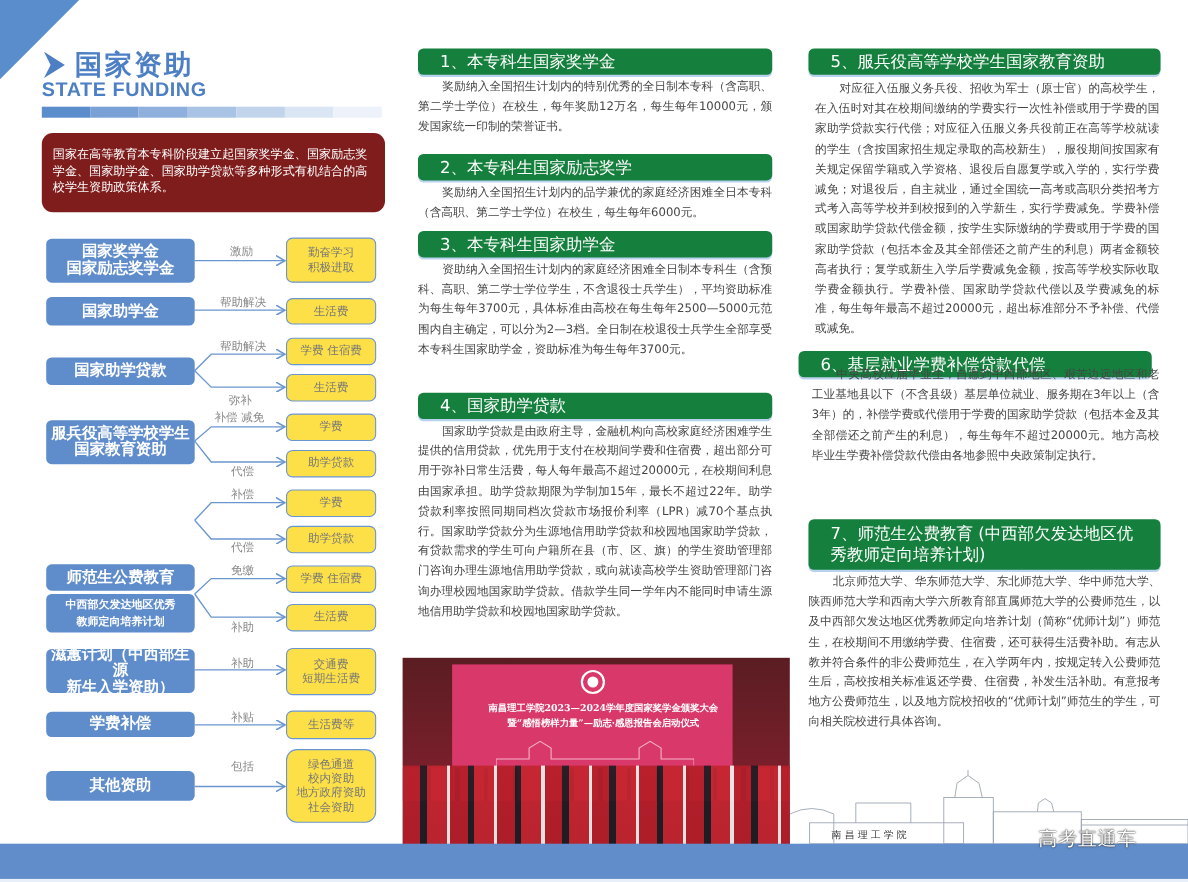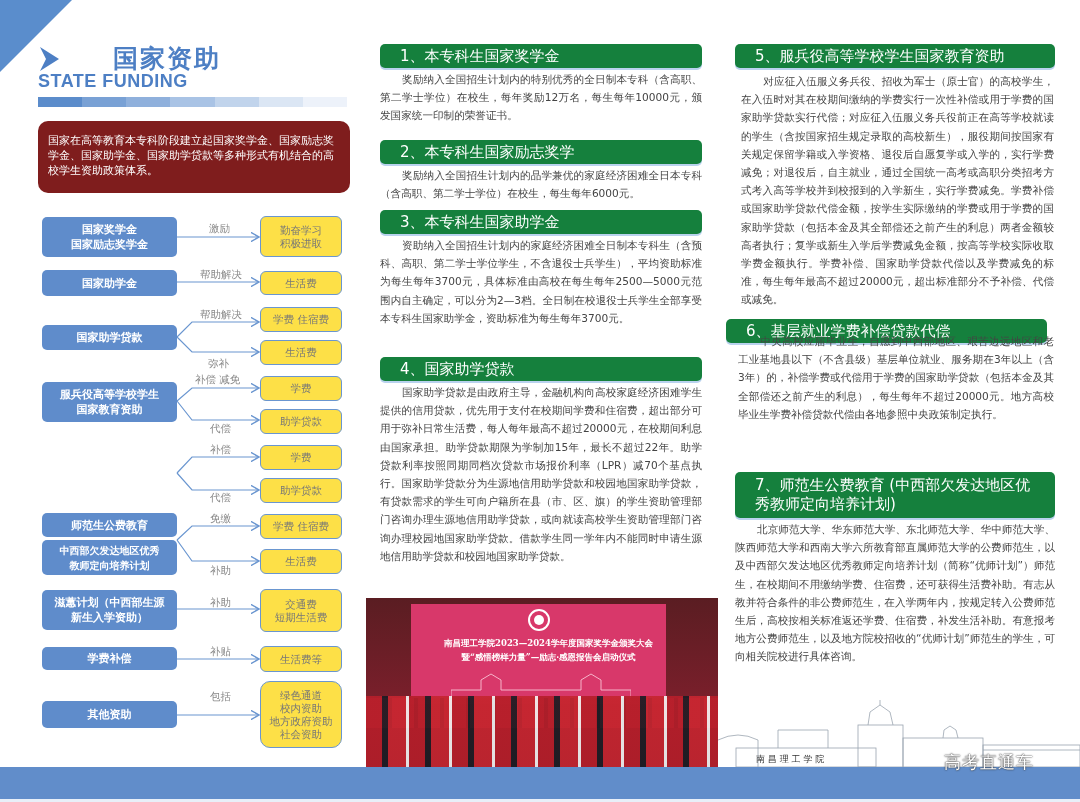--- a/index.html
+++ b/index.html
@@ -4,34 +4,34 @@
 <style>
   * { box-sizing: border-box; margin: 0; padding: 0; }
   html, body { width: 1080px; height: 802px; overflow: hidden; background: #ffffff; }
   body { position: relative; font-family: "DejaVu Sans", "Liberation Sans", sans-serif; color: #444; }
 
   .corner-tri { position: absolute; left: 0; top: 0; width: 0; height: 0;
     border-top: 72px solid #5a8dcc; border-right: 72px solid transparent; }
 
   .title-row { position: absolute; left: 38px; top: 42px; display: flex; align-items: center; gap: 8px; }
   .chevron { width: 22px; height: 26px; }
-  .page-title { font-size: 25px; font-weight: bold; color: #4d7fc4; letter-spacing: 2px; margin-left: 45px; }
+  .page-title { font-size: 25px; font-weight: bold; color: #4d7fc4; letter-spacing: 2px; }
   .page-subtitle { position: absolute; left: 38px; top: 71px; font-family: "Liberation Sans", sans-serif;
     font-size: 18px; font-weight: bold; color: #4d7fc4; letter-spacing: 0.5px; }
 
   .grad-bar { position: absolute; left: 38px; top: 97px; width: 309px; height: 10px; display: flex; }
   .grad-bar span { flex: 1; height: 100%; }
 
   .intro-box { position: absolute; left: 38px; top: 121px; width: 312px; height: 72px;
     background: #7f1d1d; border-radius: 10px; padding: 12px 10px; color: #fff; font-size: 11px; line-height: 15px; }
 
   
   .flow { position: absolute; left: 0; top: 0; width: 360px; height: 802px; }
   .src { position: absolute; left: 42px; width: 135px; background: #5f8ccb; color: #fff; border-radius: 5px;
-    font-family: "DejaVu Serif", serif; font-size: 11px; line-height: 15px; display: flex; align-items: center;
+    font-family: "DejaVu Serif", serif; font-size: 14px; line-height: 15px; display: flex; align-items: center;
     justify-content: center; text-align: center; font-weight: bold; }
   .dst { position: absolute; left: 260px; width: 82px; border: 1.5px solid #6a96d0; border-radius: 6px;
     background: #fde047; color: #777; font-family: "DejaVu Serif", serif; font-size: 10.5px; line-height: 13px;
     display: flex; align-items: center; justify-content: center; text-align: center; }
   .edge-lbl { position: absolute; font-family: "DejaVu Serif", serif; font-size: 10.5px; color: #888; }
   .flow svg { position: absolute; left: 0; top: 0; }
 
   
   .sec-hdr { position: absolute; background: #15803d; border-radius: 5px; color: #fff; font-size: 15px;
     line-height: 20px; padding: 2px 0 2px 20px; box-shadow: 0 2px 0 #b9d2ee; }

